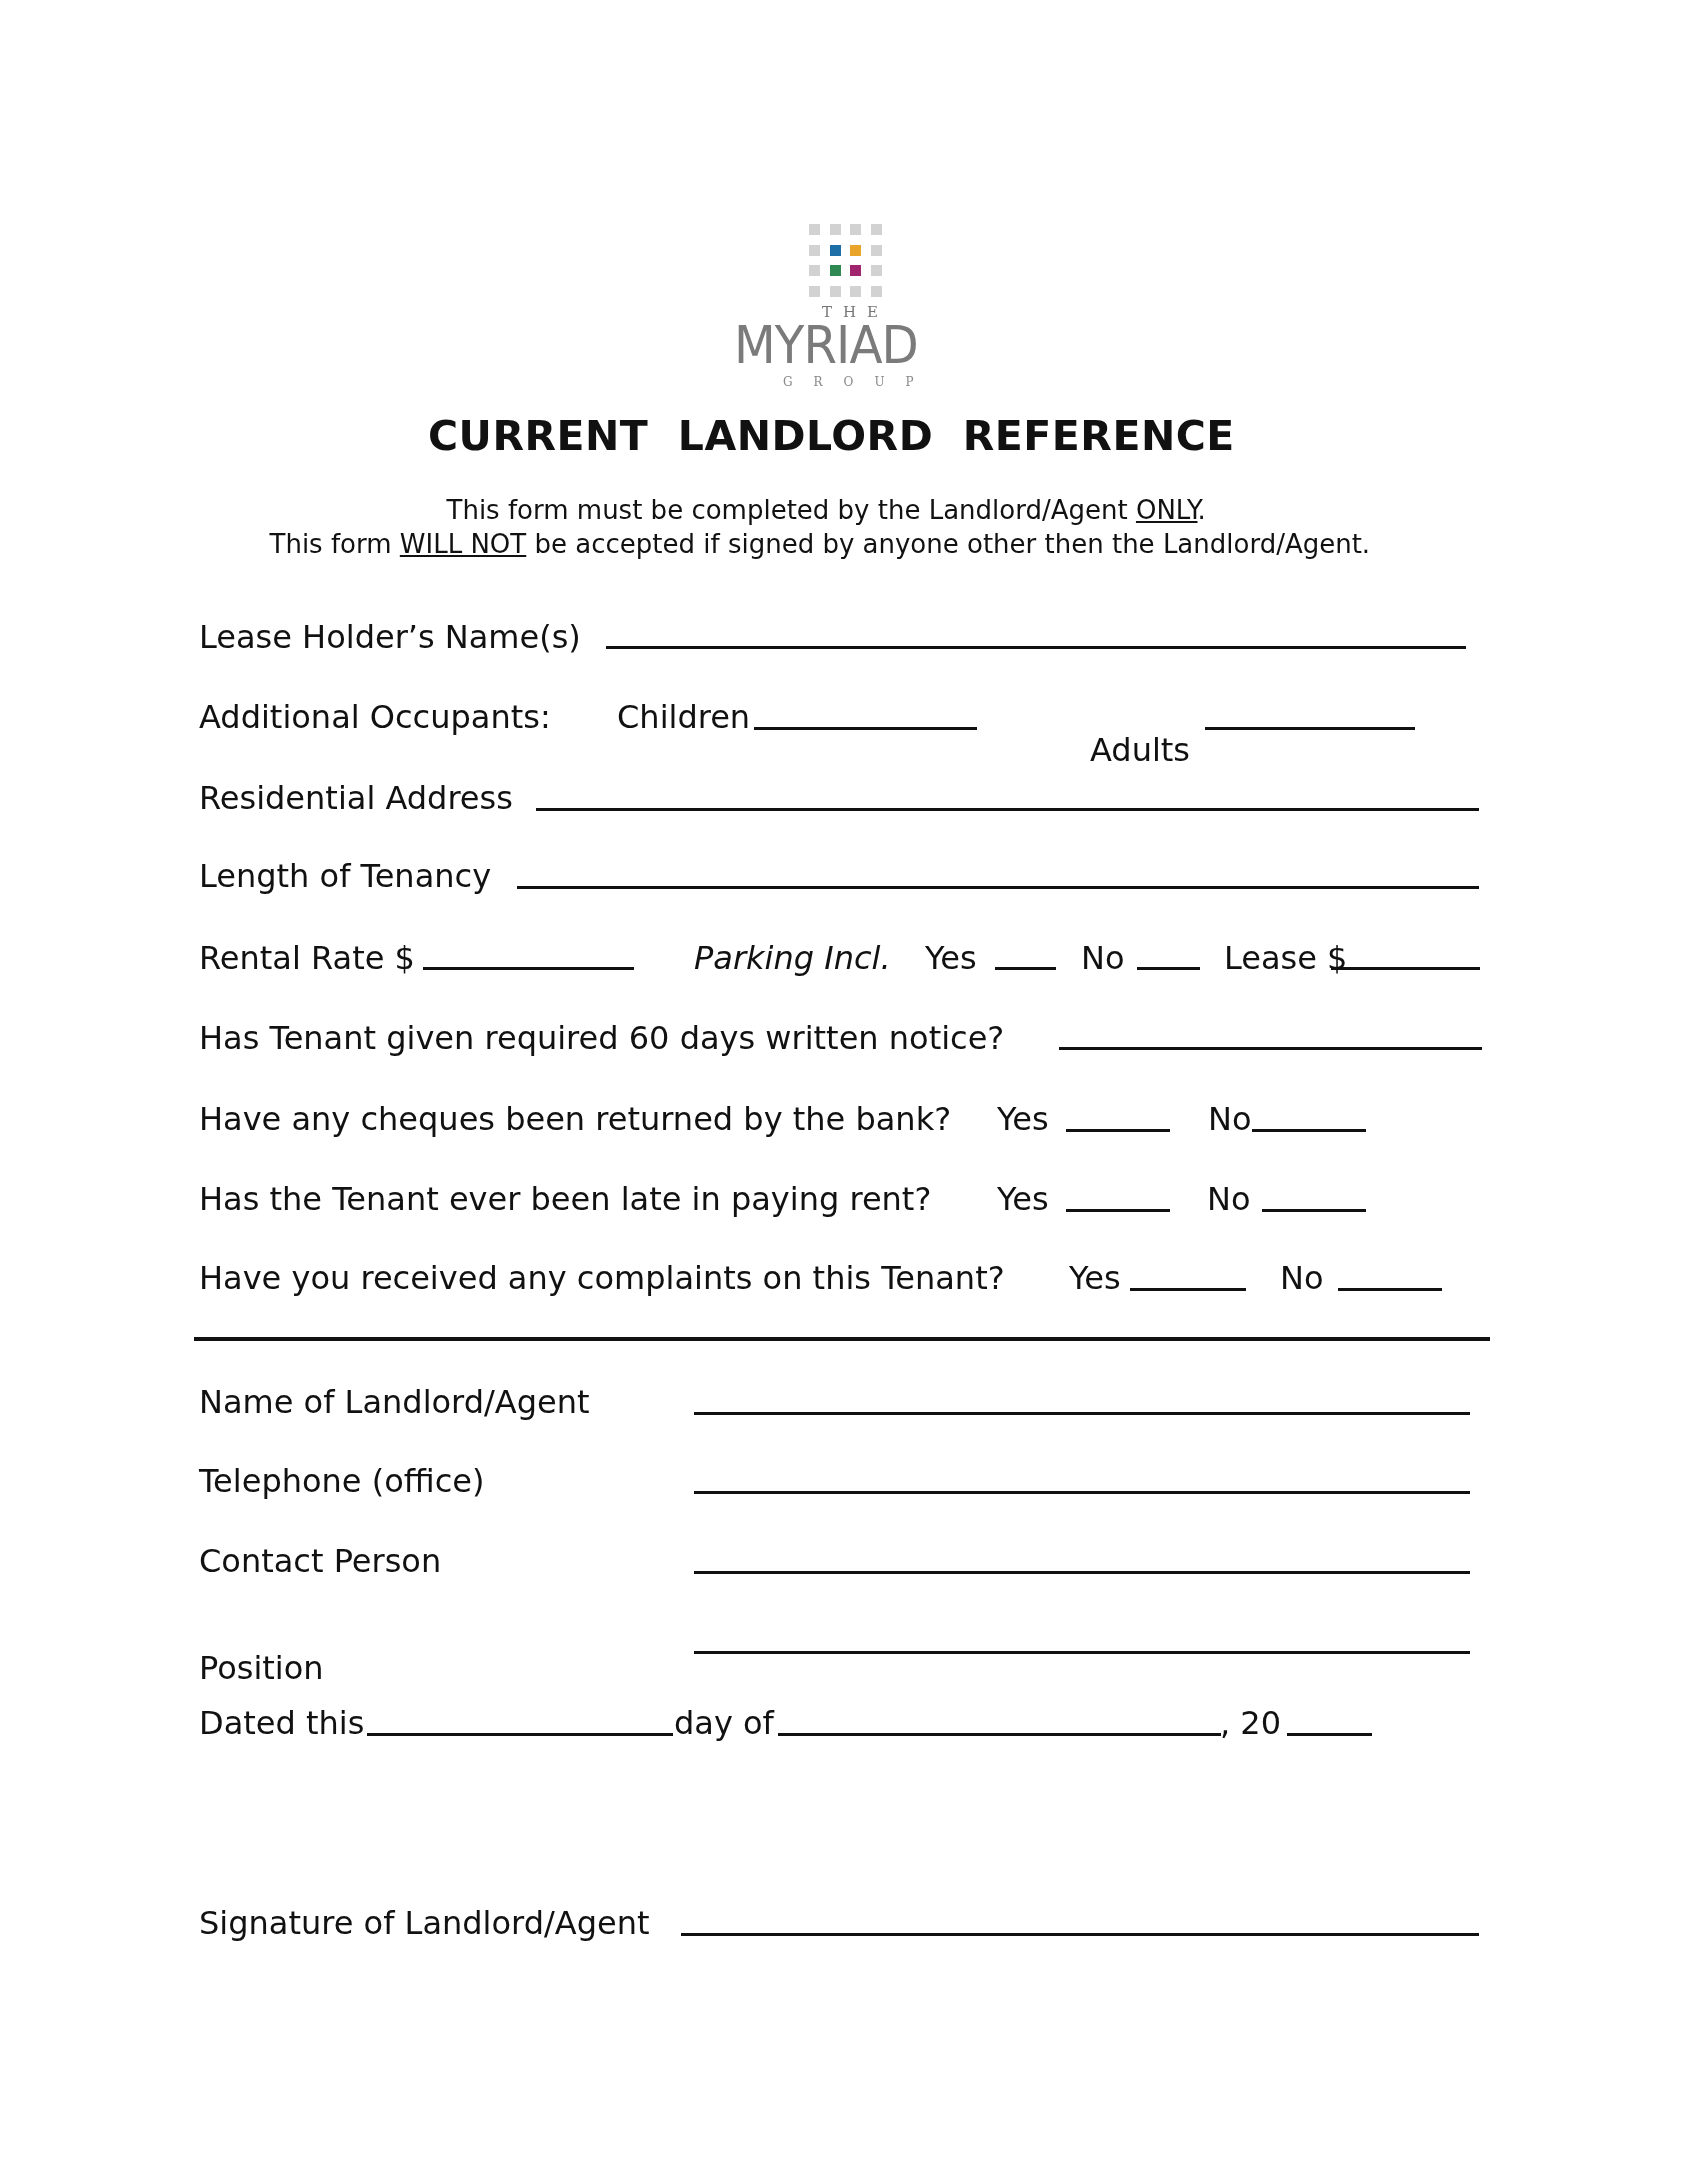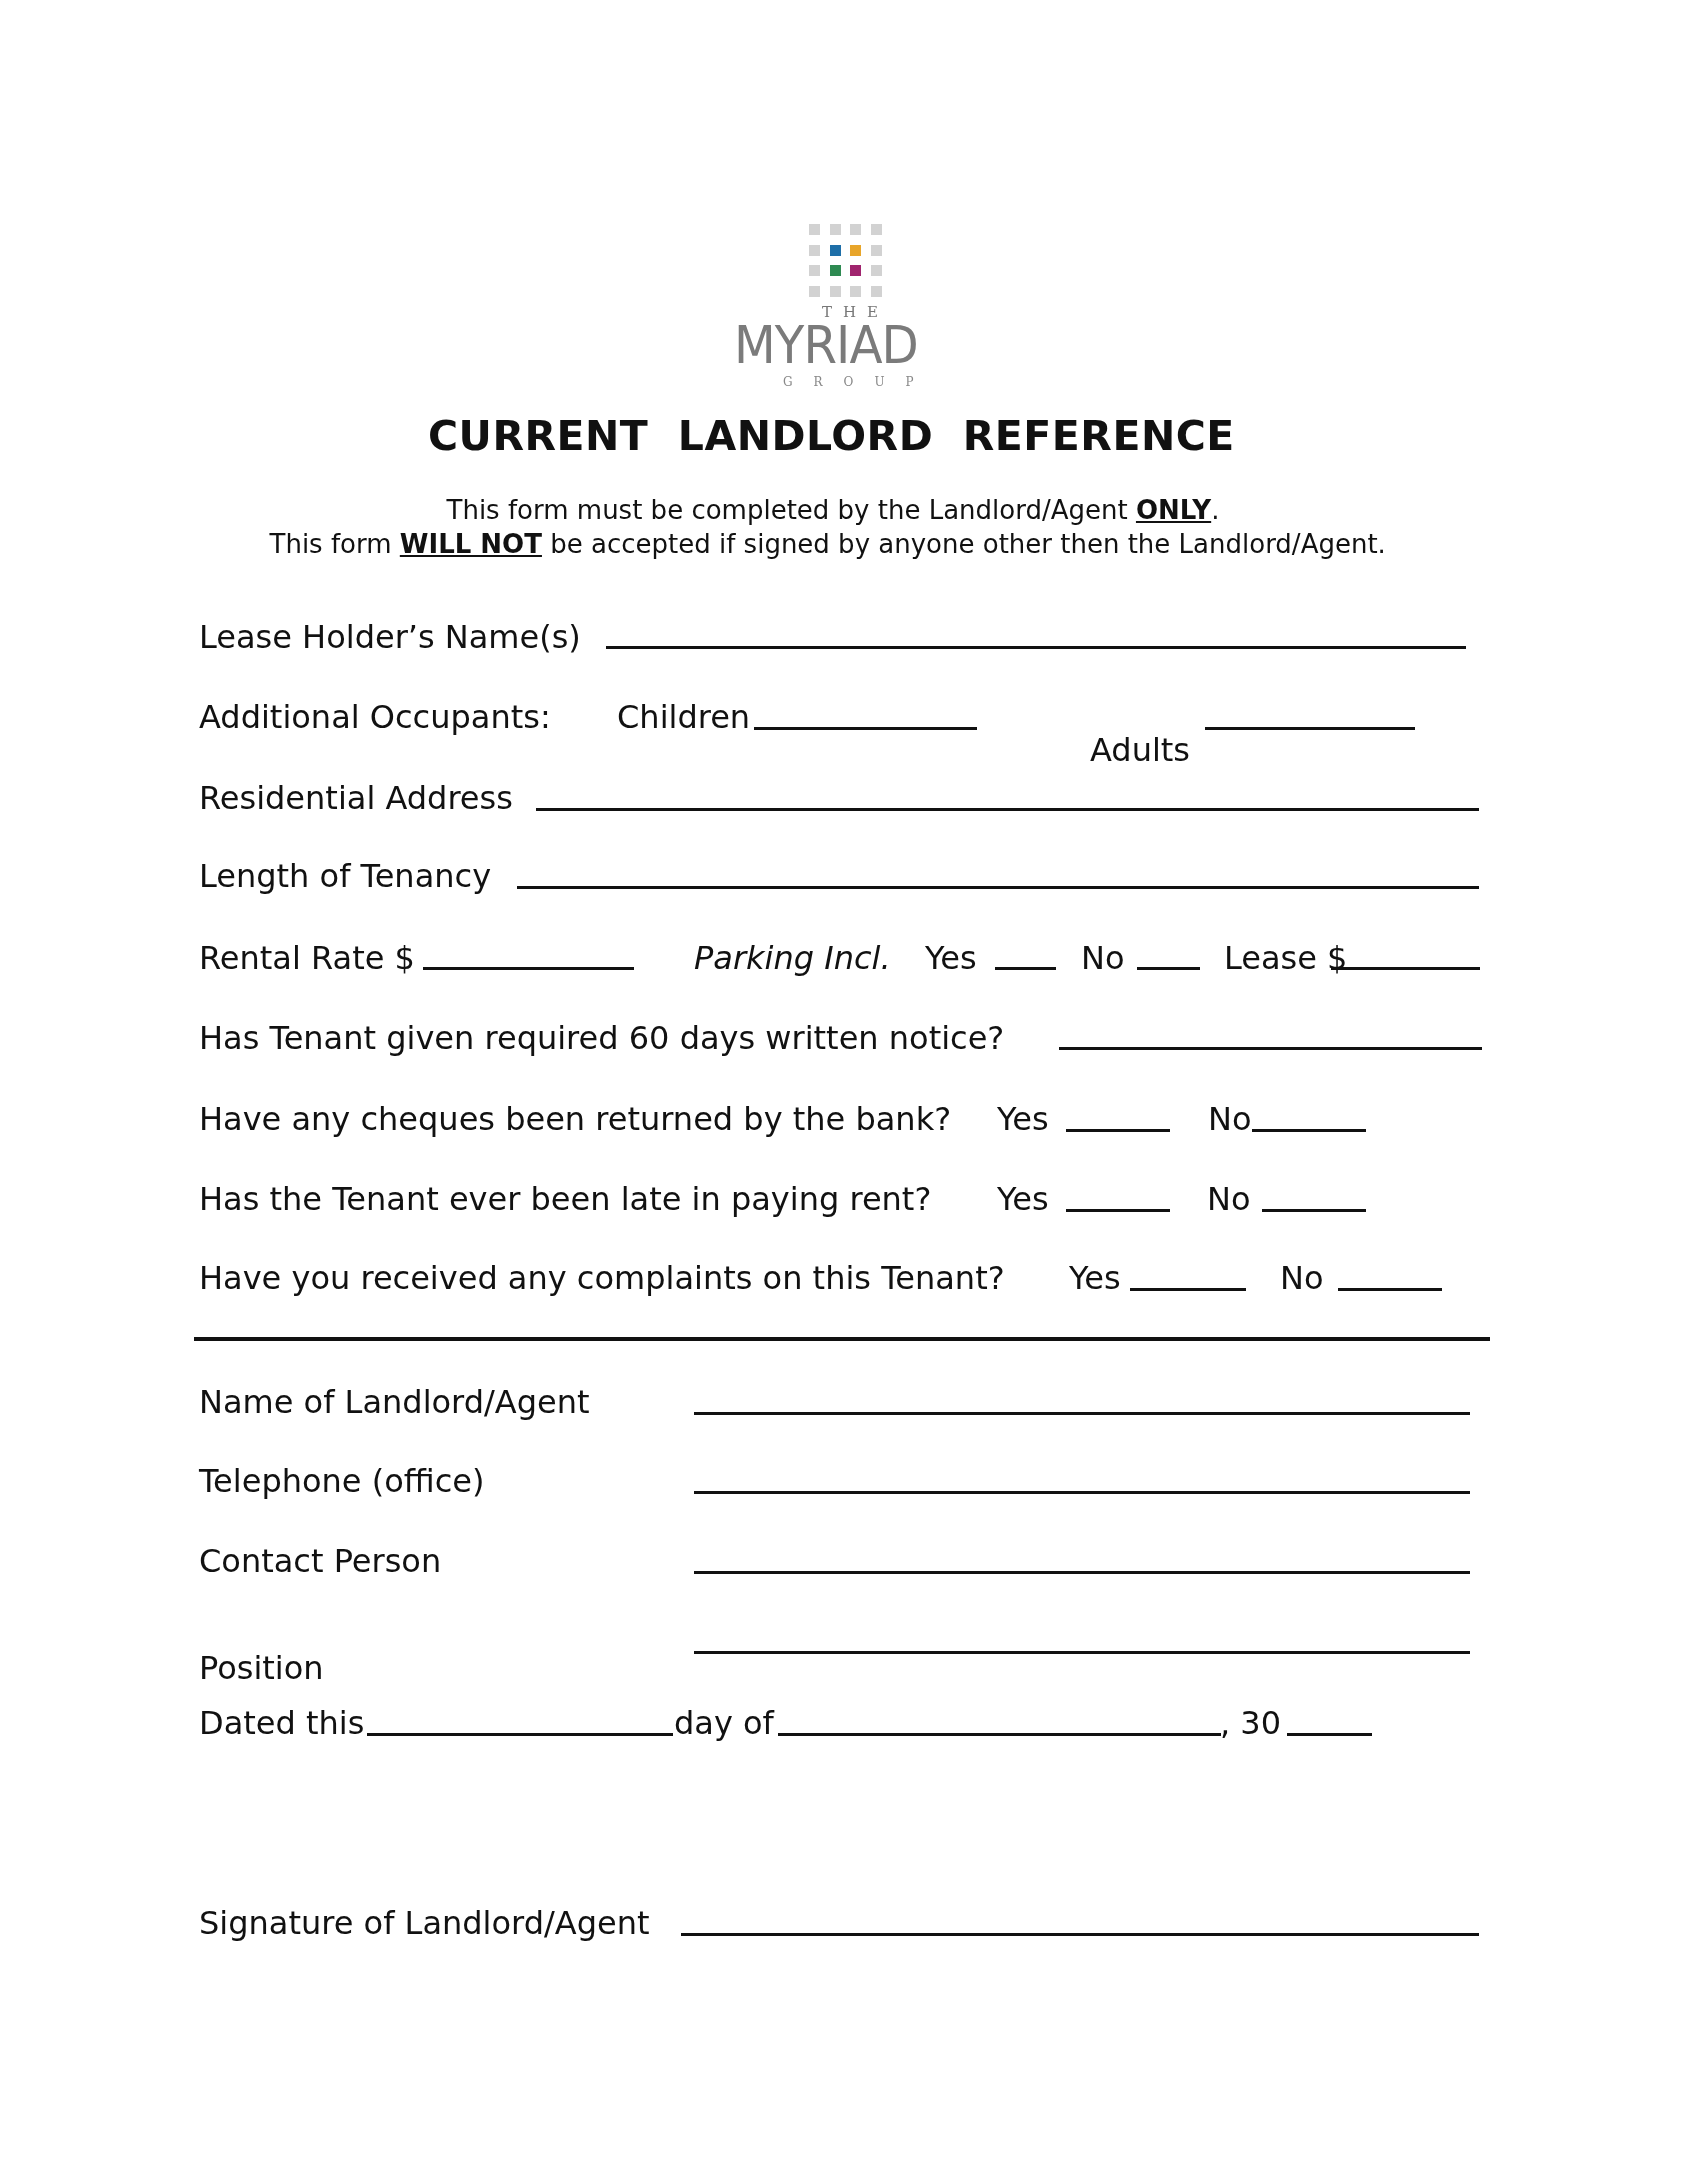--- a/index.html
+++ b/index.html
@@ -7,21 +7,21 @@
          font-family:"DejaVu Sans", sans-serif; color:#111; }
   .abs { position:absolute; white-space:pre; }
   .lbl { font-size:32px; line-height:32px; }
   .ln { position:absolute; height:3px; background:#111; }
   .sq { position:absolute; width:11px; height:11px; }
   #logo-the { font-family:"DejaVu Serif", serif; font-size:15px; letter-spacing:11px; color:#777; }
   #logo-name { font-family:"DejaVu Sans", sans-serif; font-weight:normal; font-size:52px; color:#7b7b7b; letter-spacing:-1px; transform:scaleX(0.93); transform-origin:left top; }
   #logo-group { font-family:"DejaVu Serif", serif; font-size:12px; letter-spacing:21px; color:#888; }
   #title { font-size:41px; font-weight:bold; letter-spacing:0.5px; }
   .sub { font-size:26px; }
-  .u { text-decoration:underline;font-weight:bold; }
+  .u { text-decoration:underline; }
   #divider { position:absolute; left:194px; top:1337px; width:1296px; height:4px; background:#111; }
 </style>
 </head>
 <body>
 
 <div>
   <div>
     <div class="sq" style="left:809px;top:224px;background:#d2d2d2"></div>
     <div class="sq" style="left:830px;top:224px;background:#d2d2d2"></div>
     <div class="sq" style="left:850px;top:224px;background:#d2d2d2"></div>
@@ -113,18 +113,18 @@
 <div class="abs lbl" style="left:199px;top:1545px;">Contact Person</div>
 <div class="ln" style="left:694px;top:1571px;width:776px;"></div>
 
 <div class="abs lbl" style="left:199px;top:1652px;">Position</div>
 <div class="ln" style="left:694px;top:1651px;width:776px;"></div>
 
 <div class="abs lbl" style="left:199px;top:1707px;">Dated this</div>
 <div class="ln" style="left:367px;top:1733px;width:306px;"></div>
 <div class="abs lbl" style="left:674px;top:1707px;">day of</div>
 <div class="ln" style="left:778px;top:1733px;width:443px;"></div>
-<div class="abs lbl" style="left:1220px;top:1707px;">, 30</div>
+<div class="abs lbl" style="left:1220px;top:1707px;">, 20</div>
 <div class="ln" style="left:1287px;top:1733px;width:85px;"></div>
 
 <div class="abs lbl" style="left:199px;top:1907px;">Signature of Landlord/Agent</div>
 <div class="ln" style="left:681px;top:1933px;width:798px;"></div>
 
 
 </body></html>

